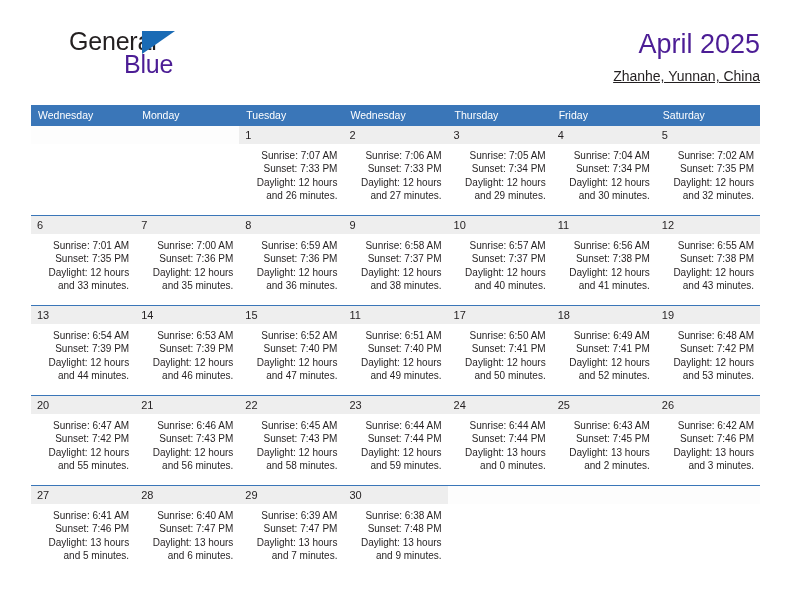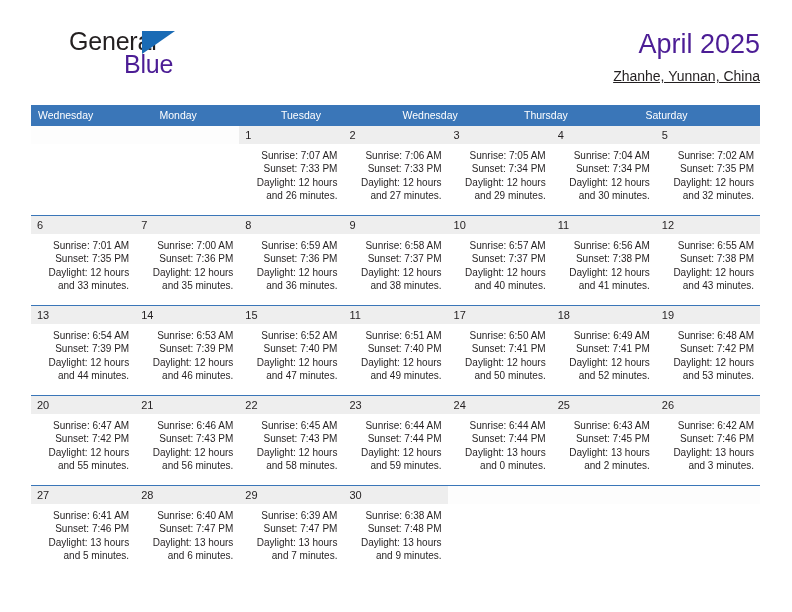--- a/index.html
+++ b/index.html
@@ -172,20 +172,21 @@
 
   </div>
 
   <div class="calendar">
     <div class="weekday-header" id="weekday-header">
         <div class="weekday-cell">Wednesday</div>
         <div class="weekday-cell">Monday</div>
         <div class="weekday-cell">Tuesday</div>
         <div class="weekday-cell">Wednesday</div>
         <div class="weekday-cell">Thursday</div>
+        <div class="weekday-cell">Friday</div>
         <div class="weekday-cell">Saturday</div>
       </div>
     <div id="calendar-body">
         <div class="week-row">
           <div class="day-cell empty">
             <div class="day-num-strip">
               <span class="day-number"></span>
             </div>
             <div class="day-body"></div>
           </div>

